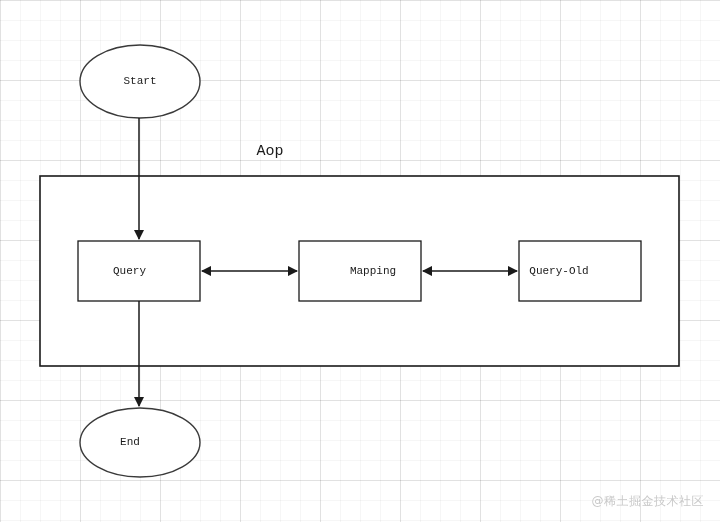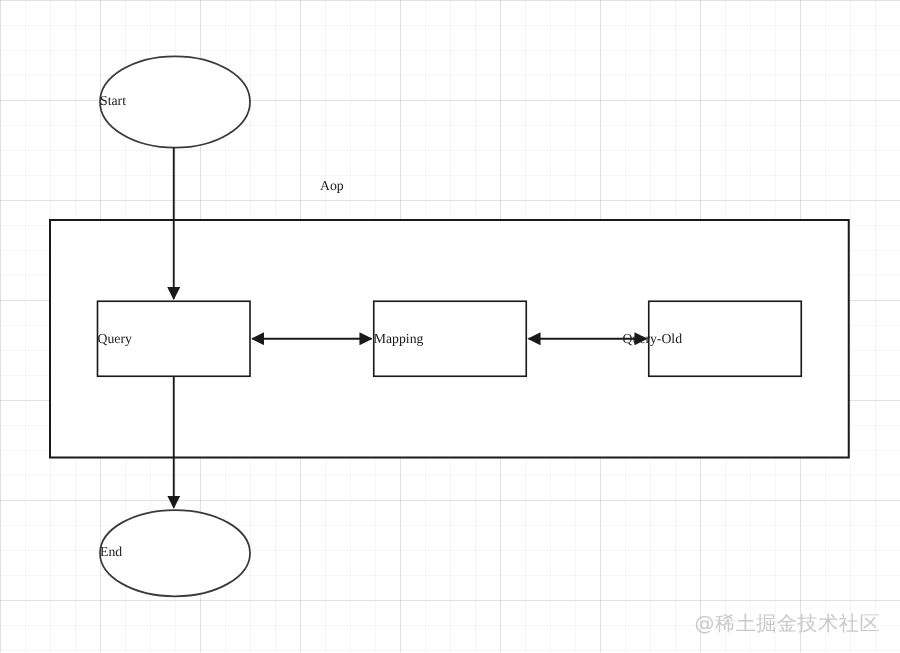--- a/index.html
+++ b/index.html
@@ -28,45 +28,45 @@
   }
   .diagram-svg {
     position: absolute;
     left: 0;
     top: 0;
     width: 720px;
     height: 522px;
   }
   .shape-label {
     position: absolute;
-    font-family: Liberation Serif, serif;
+    font-family: Liberation Mono, monospace;
     font-size: 11px;
     color: #1a1a1a;
+    text-align: center;
     white-space: nowrap;
     line-height: 1;
   }
   .node-start-label { left: 80px; top: 76px; width: 120px; }
   .node-end-label   { left: 80px; top: 437px; width: 100px; }
   .node-query-label   { left: 78px; top: 266px; width: 103px; }
   .node-mapping-label { left: 299px; top: 266px; width: 148px; }
   .node-queryold-label{ left: 498px; top: 266px; width: 122px; }
   .group-label {
     left: 240px;
     top: 144px;
     width: 60px;
-    font-size: 11px;
+    font-size: 15px;
     color: #1a1a1a;
-    padding-left: 16px;
   }
   .watermark {
     position: absolute;
     right: 16px;
     bottom: 12px;
     font-family: "DejaVu Sans", "Liberation Sans", sans-serif;
-    font-size: 16px;
+    font-size: 12px;
     color: #c9c9c9;
     letter-spacing: 0.5px;
     white-space: nowrap;
     user-select: none;
   }
 </style>
 </head>
 <body>
 
 <div id="canvas">

